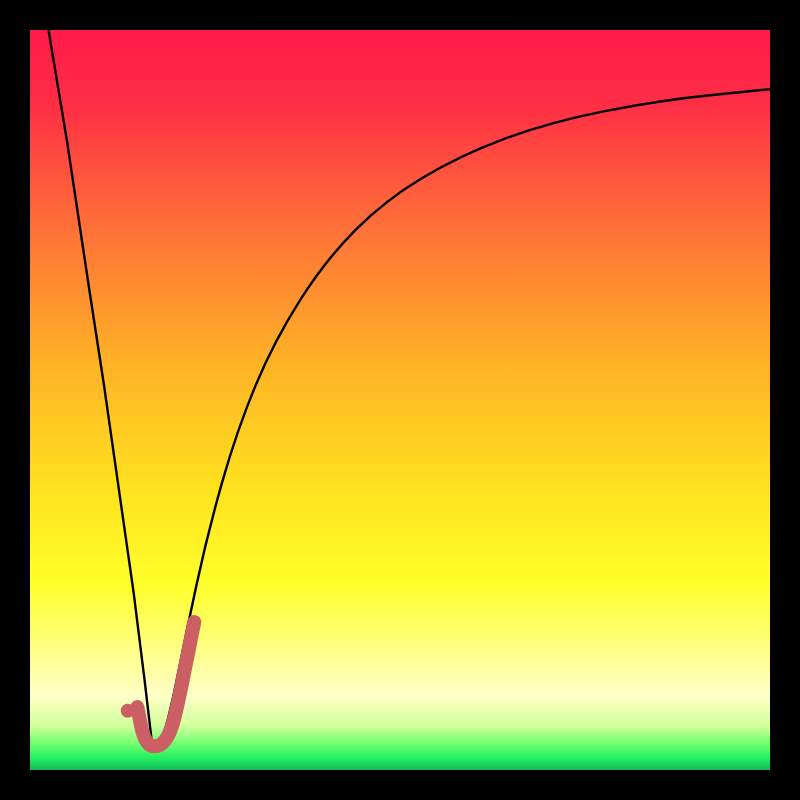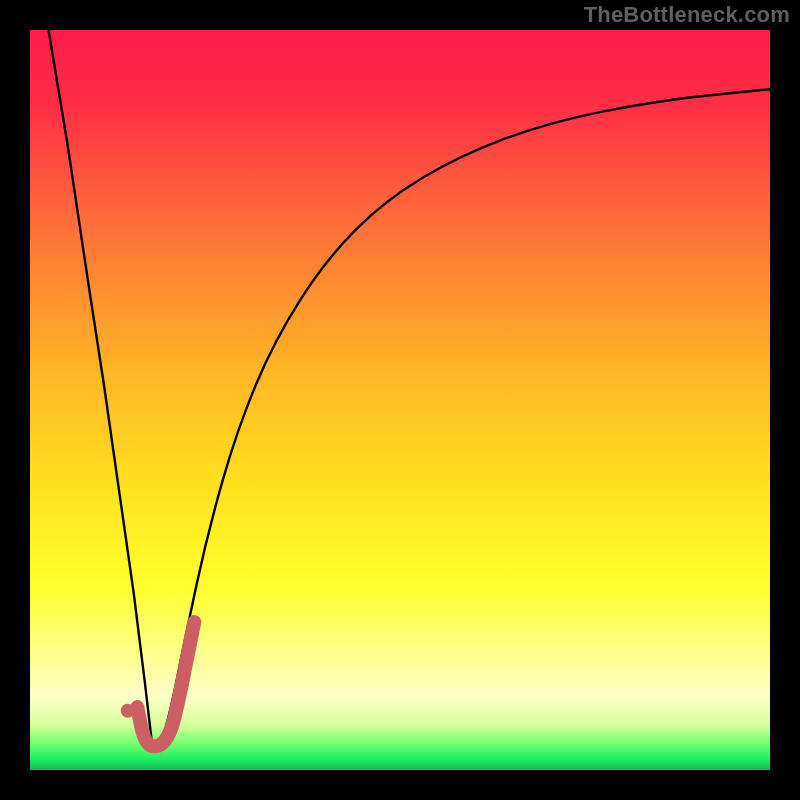--- a/index.html
+++ b/index.html
@@ -64,14 +64,13 @@
 
     <g clip-path="url(#plot-clip)">
       <path id="curve-path" fill="none" stroke-width="2.4" d="M 48.5 30 L 67 141 L 89.2 289 L 104 385.2 L 118.8 488.8 L 133.60000000000002 592.4 L 144.7 681.2 L 152.10000000000002 744.1 L 159.5 747.8 Q 159.5 747.8 165.05 729.3 Q 170.6 710.8000000000001 178 673.8000000000001 Q 185.4 636.8000000000001 196.5 585 Q 207.6 533.1999999999999 222.4 481.4 Q 237.20000000000002 429.6 255.70000000000005 385.20000000000005 Q 274.20000000000005 340.8 300.1 300.1 Q 326 259.40000000000003 355.6 229.8 Q 385.2 200.2 422.2 178 Q 459.2 155.8 503.6 139.15 Q 548 122.5 603.5 111.39999999999999 Q 659 100.29999999999998 714.5 94.74999999999997 T 770 89.19999999999996" stroke="#000000"></path>
       <path id="jhook-path" fill="none" stroke-linecap="round" stroke-linejoin="round" d="M 137.3 707.1 Q 137.3 707.1 141 725.6 Q 144.7 744.1 152.1 745.95 Q 159.5 747.8 165.05 740.4 Q 170.6 733 174.3 718.2 Q 178 703.4 181.7 684.9 Q 185.4 666.4 189.84 644.2 L 194.28 622" stroke="#cc5f63" stroke-width="14"></path>
       <circle id="dot-marker" cx="127.68" cy="710.8000000000001" r="7" fill="#cc5f63"></circle>
     </g>
 
     <rect x="30" y="30" width="740" height="740" fill="none" stroke="#000" stroke-width="0"></rect>
   </svg>
 
-  <div class="watermark">TheBottleneck.com</div>
 </div>
 
 </body></html>

